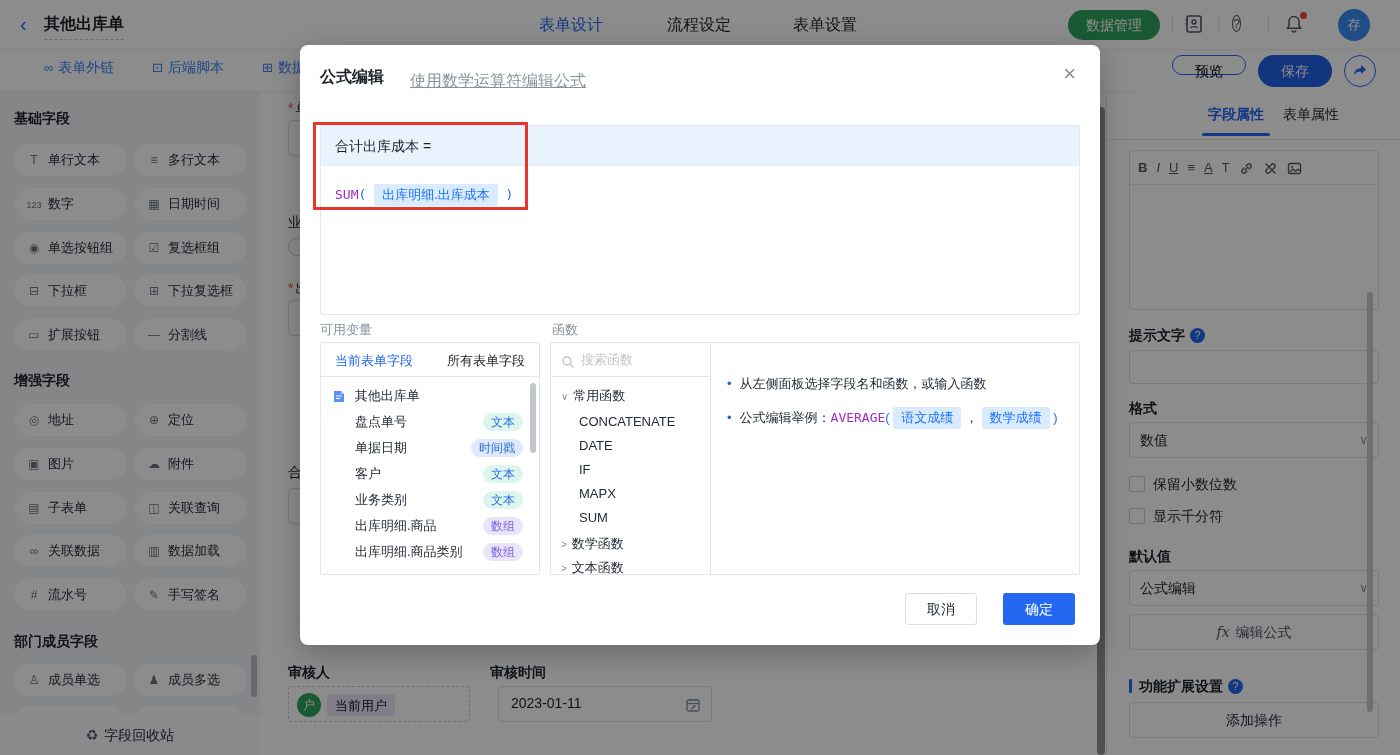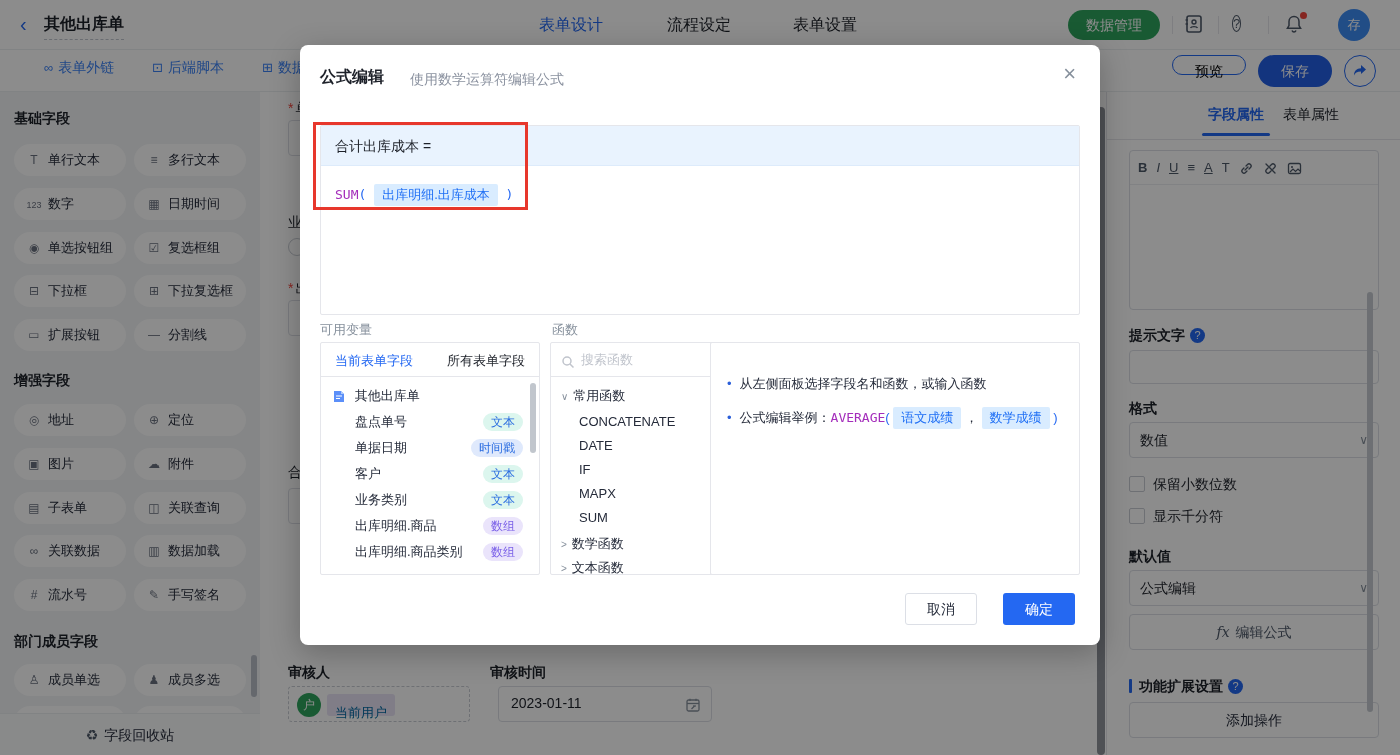--- a/index.html
+++ b/index.html
@@ -32,21 +32,21 @@
   .recycle { position:absolute; left:0; top:621px; width:260px; height:42px; background:#fafbfc; border-top:1px solid #eceef0; text-align:center; line-height:42px; font-size:14px; color:#252b3a; cursor:pointer; }
   .side-thumb { position:absolute; right:3px; top:563px; width:6px; height:42px; border-radius:3px; background:#b9bec7; }
   
   .canvas { position:absolute; left:260px; top:0; width:845px; height:663px; background:#fff; }
   .flabel { position:absolute; font-size:14px; color:#1d2129; white-space:nowrap; }
   .req { color:#f2453d; margin-right:2px; }
   .finput { position:absolute; height:36px; border:1px solid #dcdfe6; border-radius:4px; background:#fff; }
   .dashed { border-style:dashed; border-color:#c9cdd4; }
   .radio-c { position:absolute; width:18px; height:18px; border:1px solid #c9cdd4; border-radius:50%; background:#fff; }
   .user-chip-av { position:absolute; left:8px; top:6px; width:24px; height:24px; border-radius:50%; background:#2fa45e; color:#fff; font-size:12px; text-align:center; line-height:24px; }
-  .user-chip { position:absolute; left:38px; top:7px; height:22px; background:#e9e4f6; border-radius:3px; font-size:13px; color:#0369a1; line-height:22px; padding:8px 8px; }
+  .user-chip { position:absolute; left:38px; top:7px; height:22px; background:#e9e4f6; border-radius:3px; font-size:13px; color:#0f172a; line-height:22px; padding:1px 8px; }
   .canvas-scroll { position:absolute; left:1097px; top:15px; width:8px; height:648px; border-radius:4px; background:#90949c; z-index:2; }
   
   .rpanel { position:absolute; left:1106px; top:0; width:269px; height:663px; background:#fff; border-left:1px solid #e5e6eb; }
   .rtab { position:absolute; top:14px; font-size:14px; cursor:pointer; color:#1d2129; }
   .rtab.active { color:#2468f2; font-weight:bold; }
   .rtab.active::after { content:""; position:absolute; left:-6px; right:-6px; bottom:-12px; height:3px; background:#2468f2; border-radius:2px; }
   .rtabs-line { position:absolute; left:0; top:47px; width:294px; height:1px; background:#e5e6eb; }
   .editor { position:absolute; left:22px; top:58px; width:250px; height:160px; border:1px solid #dcdfe6; border-radius:4px; }
   .editor-bar { height:34px; border-bottom:1px solid #ebedf0; display:flex; align-items:center; gap:9px; padding:0 8px; color:#4e5969; font-size:13px; }
   .editor-bar span { cursor:pointer; }
@@ -59,21 +59,21 @@
   .chk-box { display:inline-block; width:16px; height:16px; border:1px solid #c9cdd4; border-radius:2px; background:#fff; vertical-align:-3px; margin-right:8px; }
   .rbtn { position:absolute; left:22px; width:250px; height:36px; border:1px solid #dcdfe6; border-radius:4px; background:#fff; text-align:center; line-height:34px; font-size:14px; color:#252b3a; cursor:pointer; }
   .blue-bar { display:inline-block; width:3px; height:14px; background:#2468f2; border-radius:1px; margin-right:7px; vertical-align:-2px; }
   .rpanel-thumb { position:absolute; right:2px; top:200px; width:6px; height:420px; border-radius:3px; background:#c6cbd2; }
   .fx { font-style:italic; font-family:"DejaVu Serif",serif; margin-right:6px; color:#4e5969; }
   
   .dim { position:absolute; left:0; top:0; width:1400px; height:755px; background:rgba(0,0,0,0.45); z-index:50; }
   
   .modal { position:absolute; left:300px; top:45px; width:800px; height:600px; background:#fff; border-radius:8px; box-shadow:0 8px 30px rgba(0,0,0,0.25); z-index:100; }
   .m-title { position:absolute; left:20px; top:22px; font-size:16px; font-weight:bold; color:#1d2129; }
-  .m-sub { position:absolute; left:110px; top:26px; font-size:14px; color:#8a919f; }
+  .m-sub { position:absolute; left:110px; top:26px; font-size:16px; color:#8a919f;text-decoration:underline; }
   .m-close { position:absolute; right:24px; top:18px; font-size:22px; color:#86909c; cursor:pointer; line-height:1; }
   .fbox { position:absolute; left:20px; top:80px; width:760px; height:190px; border:1px solid #e5e6eb; border-radius:2px; background:#fff; }
   .fbox-head { height:40px; background:#e9f3fe; border-bottom:1px solid #ddebfb; font-size:14px; color:#1d2129; line-height:40px; padding-left:14px; }
   .fbox-body { padding:18px 14px; font-family:"DejaVu Sans Mono",monospace; font-size:13px; }
   .kw { color:#a42dbb; }
   .paren { color:#2468f2; }
   .chip { display:inline-block; background:#d9ecff; color:#1f6ff5; border-radius:2px; padding:2px 8px; font-size:13px; font-family:"Liberation Sans","DejaVu Sans",sans-serif; cursor:pointer; }
   .red-annot { position:absolute; left:13px; top:77px; width:215px; height:88px; border:3px solid #e7372c; z-index:5; pointer-events:none; }
   .m-label { position:absolute; top:276px; font-size:13px; color:#86909c; }
   .mpanel { position:absolute; top:297px; height:233px; border:1px solid #e5e6eb; border-radius:2px; background:#fff; overflow:hidden; }

